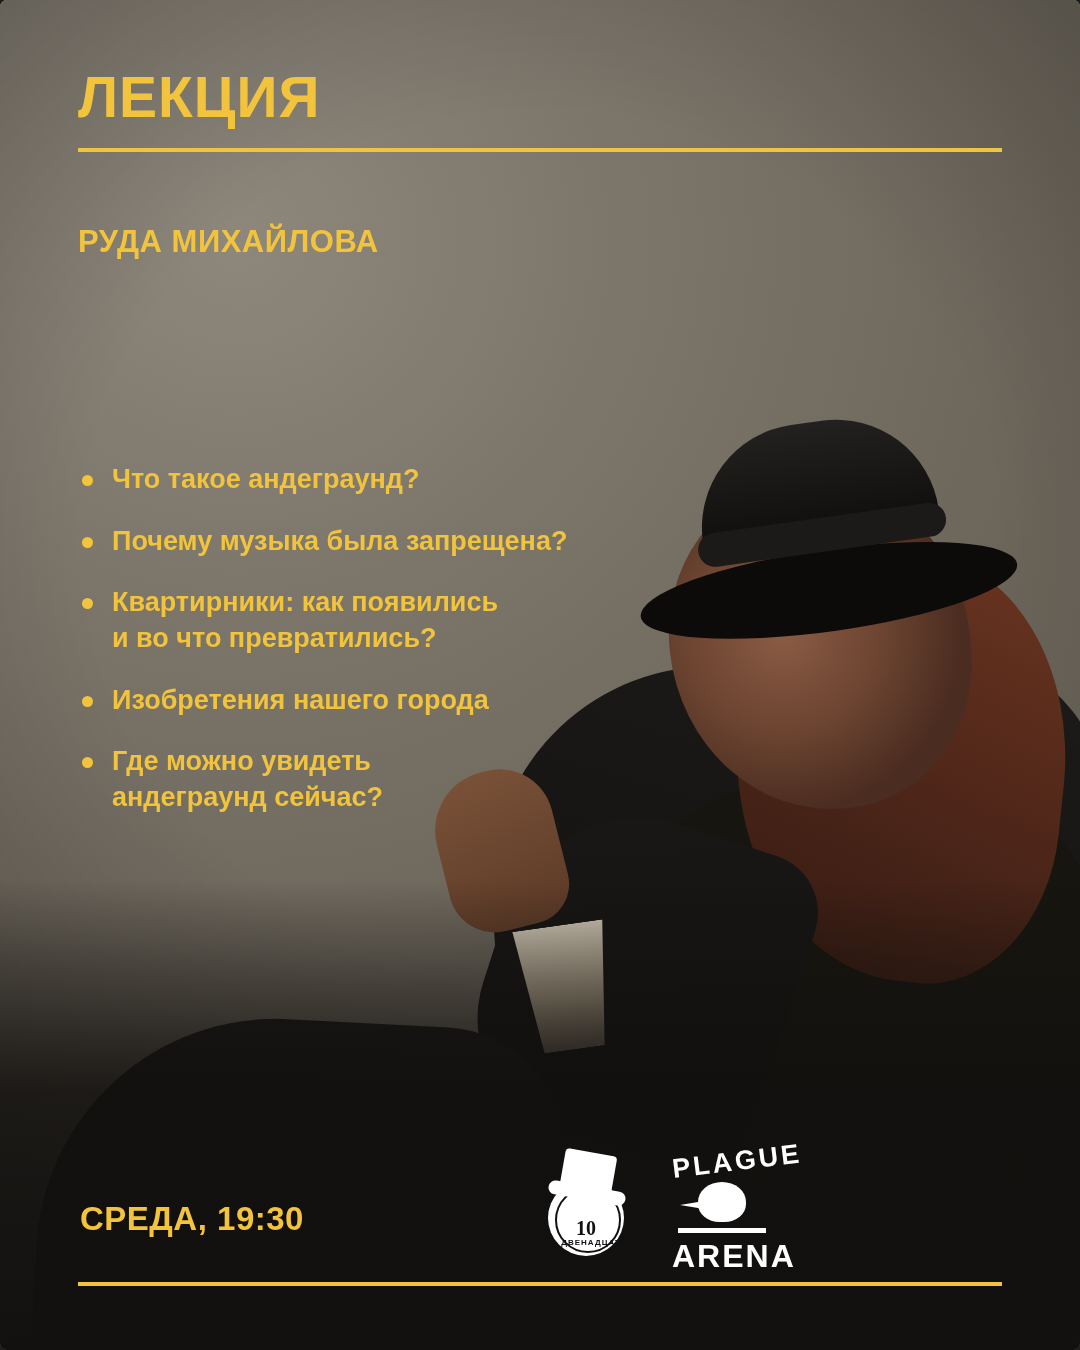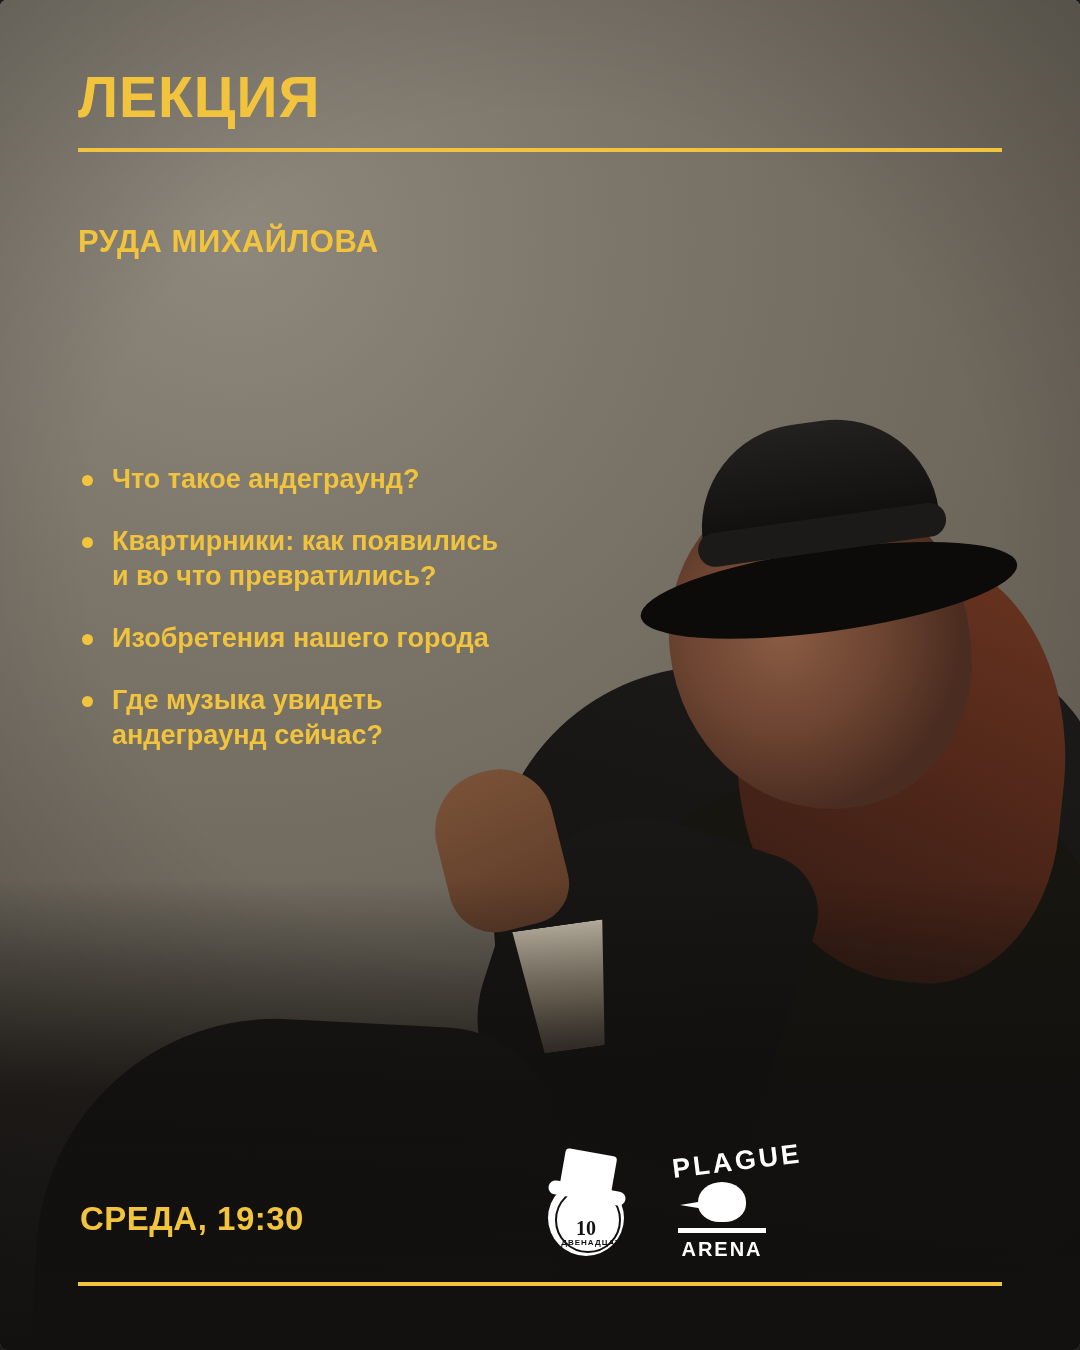--- a/index.html
+++ b/index.html
@@ -356,21 +356,21 @@
     position: absolute;
     left: 6px; top: 80px;
     width: 88px; height: 5px;
     background: #ffffff;
   }
   .logo-plague .pg-bottom {
     position: absolute;
     left: 0; top: 90px;
     width: 100px;
     text-align: center;
-    font-size: 20px;
+    font-size: 32px;
     font-weight: 700;
     letter-spacing: 2px;
   }
 
   .venue {
     position: absolute;
     left: 793px;
     top: 1170px;
     width: 250px;
     font-size: 31px;
@@ -405,24 +405,25 @@
   <div class="content">
 
     <div class="kicker">ЛЕКЦИЯ</div>
     <div class="rule-top"></div>
 
     <div class="speaker">РУДА МИХАЙЛОВА</div>
 
 
     <ul class="bullets">
       <li>Что такое андеграунд?</li>
+      <li>Почему музыка была запрещена?</li>
       <li>Квартирники: как появились
 и во что превратились?</li>
       <li>Изобретения нашего города</li>
-      <li>Где музыка увидеть
+      <li>Где можно увидеть
 андеграунд сейчас?</li>
     </ul>
 
     <div class="weekday">СРЕДА, 19:30</div>
 
     <div class="logo-clock">
       <div class="disc"></div>
       <div class="brim"></div>
       <div class="tophat"></div>
       <div class="numeral">10</div>

